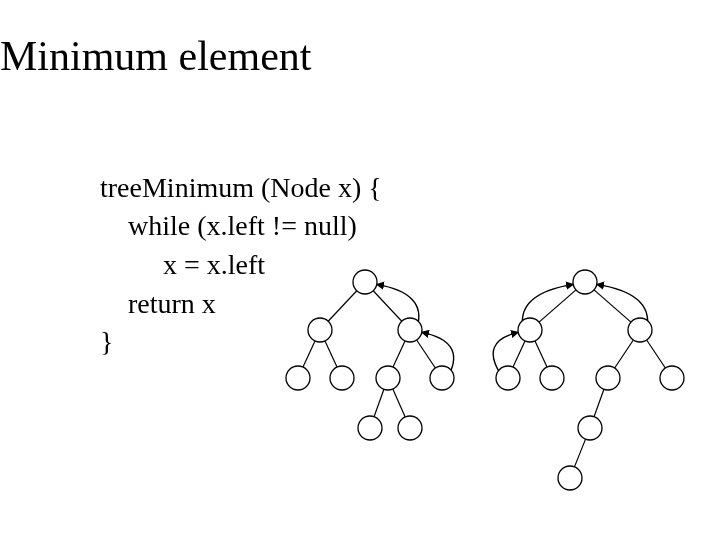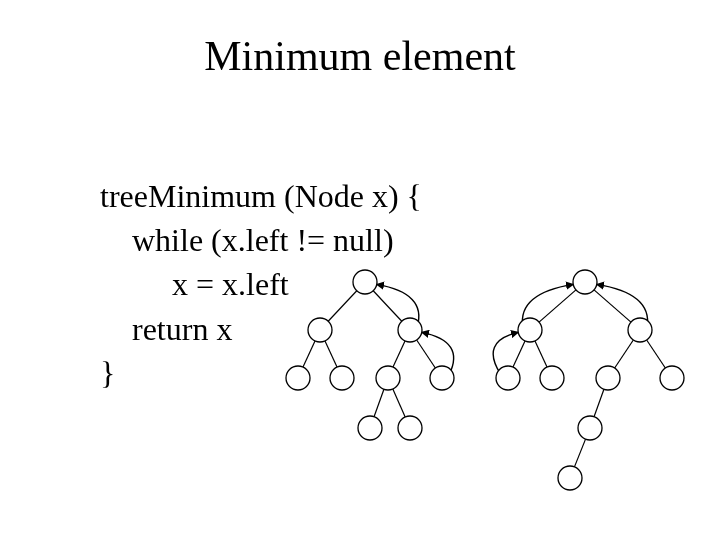--- a/index.html
+++ b/index.html
@@ -14,29 +14,29 @@
   .slide {
     position: relative;
     width: 720px;
     height: 540px;
   }
   .title {
     position: absolute;
     top: 32px;
     left: 0;
     width: 720px;
-    text-align: center;
+    text-align: left;
     font-size: 42px;
     font-weight: normal;
   }
   .code-block {
     position: absolute;
     top: 130px;
     left: 100px;
-    font-size: 32px;
+    font-size: 28px;
     line-height: 1.38;
     white-space: pre;
   }
   .trees {
     position: absolute;
     top: 260px;
     left: 280px;
   }
   svg { display: block; }
   .node { fill: #ffffff; stroke: #000000; stroke-width: 1.3; }

